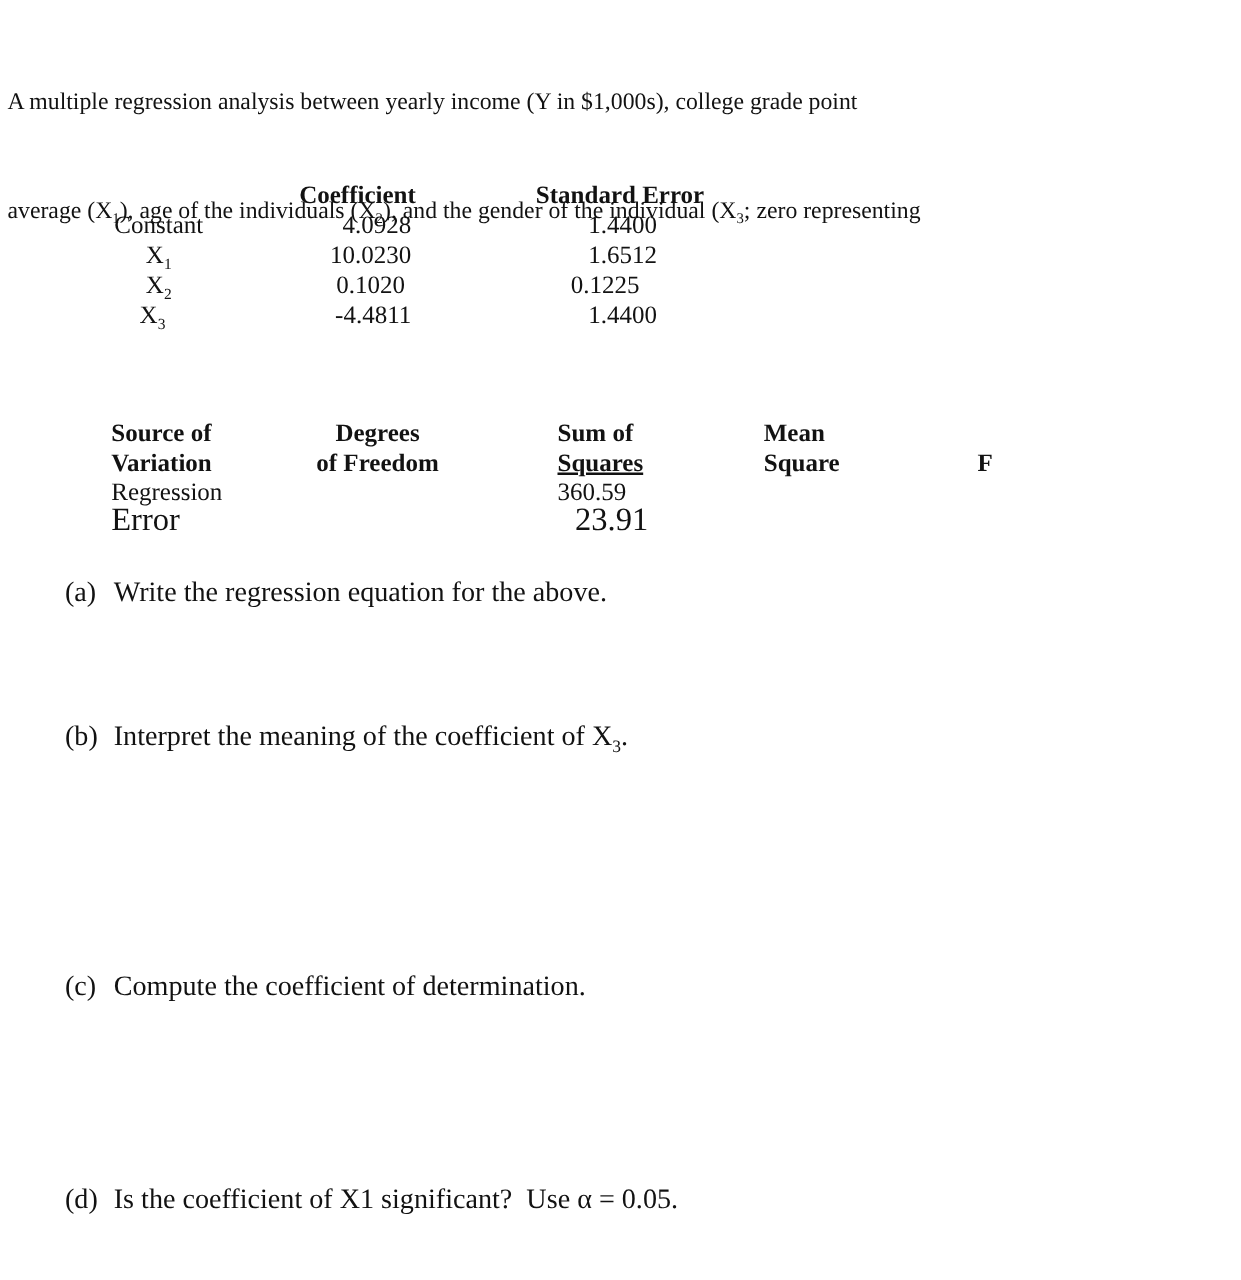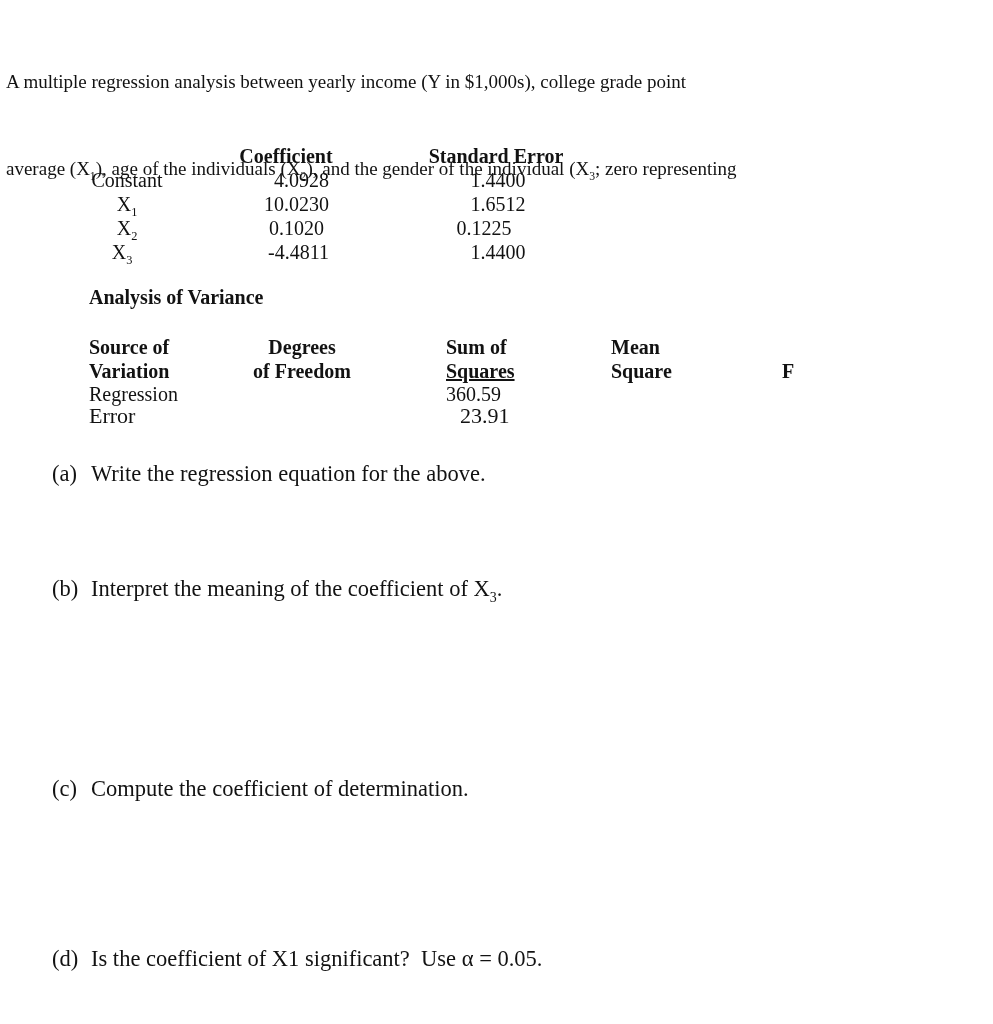--- a/index.html
+++ b/index.html
@@ -26,21 +26,21 @@
   .tc { text-align: center; }
   .tr { text-align: right; }
   sub { font-size: 0.62em; line-height: 0; }
   .question {
     position: absolute; left: 52px;
     display: flex; align-items: baseline;
     font-size: 22.5px; line-height: 27px;
     white-space: pre;
   }
   .qmark { flex: 0 0 39px; width: 39px; }
-  .err { font-size: 22px; }
+  .err { font-size: 26px; }
 </style>
 </head>
 <body>
 
 <div class="page">
 
   <div class="intro">
     <div>A multiple regression analysis between yearly income (Y in $1,000s), college grade point</div>
     <div>average (X<sub>1</sub>), age of the individuals (X<sub>2</sub>), and the gender of the individual (X<sub>3</sub>; zero representing</div>
   </div>
@@ -57,21 +57,20 @@
   <div class="cell tc" style="left:428px; top:192px; width:140px;">1.6512</div>
 
   <div class="cell tc" style="left:89px; top:216px; width:76px;">X<sub>2</sub></div>
   <div class="cell tr" style="left:206px; top:216px; width:118px;">0.1020</div>
   <div class="cell tc" style="left:414px; top:216px; width:140px;">0.1225</div>
 
   <div class="cell tc" style="left:84px; top:240px; width:76px;">X<sub>3</sub></div>
   <div class="cell tr" style="left:211px; top:240px; width:118px;">-4.4811</div>
   <div class="cell tc" style="left:428px; top:240px; width:140px;">1.4400</div>
 
-  <div class="cell bold" style="left:89px; top:285px;">Analysis of Variance</div>
 
   <div class="cell bold" style="left:89px; top:335px;">Source of</div>
   <div class="cell bold" style="left:89px; top:359px;">Variation</div>
 
   <div class="cell bold tc" style="left:242px; top:335px; width:120px;">Degrees</div>
   <div class="cell bold tc" style="left:242px; top:359px; width:120px;">of Freedom</div>
 
   <div class="cell bold" style="left:446px; top:335px;">Sum of</div>
   <div class="cell bold" style="left:446px; top:359px;text-decoration:underline;">Squares</div>
 

